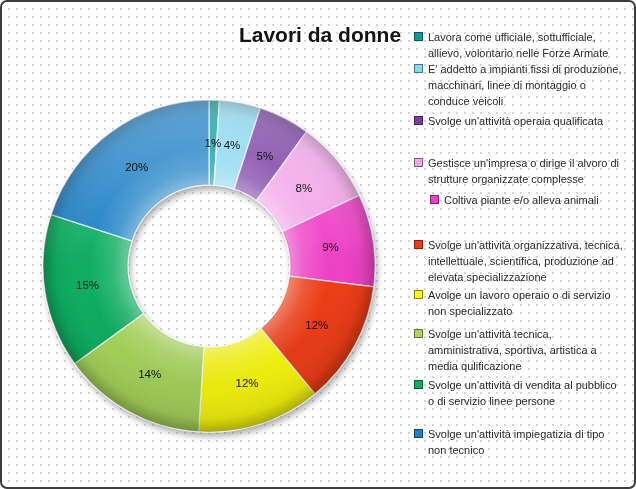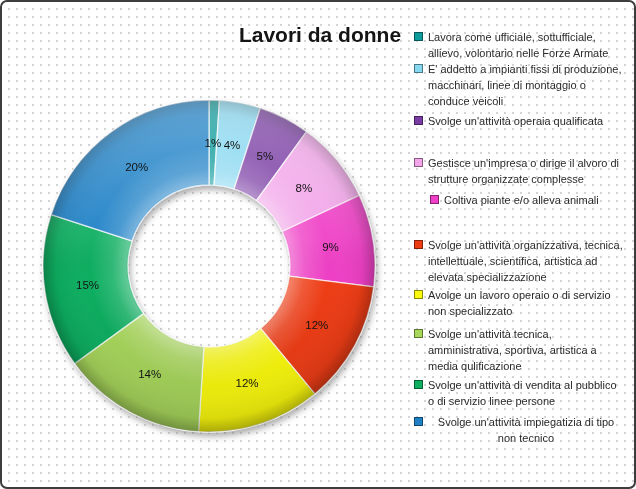--- a/index.html
+++ b/index.html
@@ -56,21 +56,21 @@
     color: #2a2a2a;
   }
   .legend-item:nth-child(2)  { margin-top: 0; }
   .legend-item:nth-child(3)  { margin-top: 4px; }
   .legend-item:nth-child(4)  { margin-top: 26px; }
   .legend-item:nth-child(5)  { margin-top: 5px; padding-left: 16px; }
   .legend-item:nth-child(6)  { margin-top: 29px; }
   .legend-item:nth-child(7)  { margin-top: 2px; }
   .legend-item:nth-child(8)  { margin-top: 7px; }
   .legend-item:nth-child(9)  { margin-top: 3px; }
-  .legend-item:nth-child(10) { margin-top: 5px; text-align: center; }
+  .legend-item:nth-child(10) { margin-top: 17px; }
 </style>
 </head>
 <body>
 
 <div class="frame">
 
   <div class="chart-title">Lavori da donne</div>
 
   <svg class="donut" id="donut-svg" width="636" height="489" viewBox="0 0 636 489">
     <defs>
@@ -137,21 +137,21 @@
       <div class="legend-item">
         <span class="swatch" style="background: rgb(242, 165, 233);"></span>
         <span class="legend-label">Gestisce un'impresa o dirige il alvoro di strutture organizzate complesse</span>
       </div>
       <div class="legend-item">
         <span class="swatch" style="background: rgb(239, 63, 198);"></span>
         <span class="legend-label">Coltiva piante e/o alleva animali</span>
       </div>
       <div class="legend-item">
         <span class="swatch" style="background: rgb(238, 60, 18);"></span>
-        <span class="legend-label">Svolge un'attività organizzativa, tecnica, intellettuale, scientifica, artistica ad elevata specializzazione</span>
+        <span class="legend-label">Svolge un'attività organizzativa, tecnica, intellettuale, scientifica, produzione ad elevata specializzazione</span>
       </div>
       <div class="legend-item">
         <span class="swatch" style="background: rgb(251, 250, 14);"></span>
         <span class="legend-label">Avolge un lavoro operaio o di servizio non specializzato</span>
       </div>
       <div class="legend-item">
         <span class="swatch" style="background: rgb(168, 215, 91);"></span>
         <span class="legend-label">Svolge un'attività tecnica, amministrativa, sportiva, artistica a media qulificazione</span>
       </div>
       <div class="legend-item">

